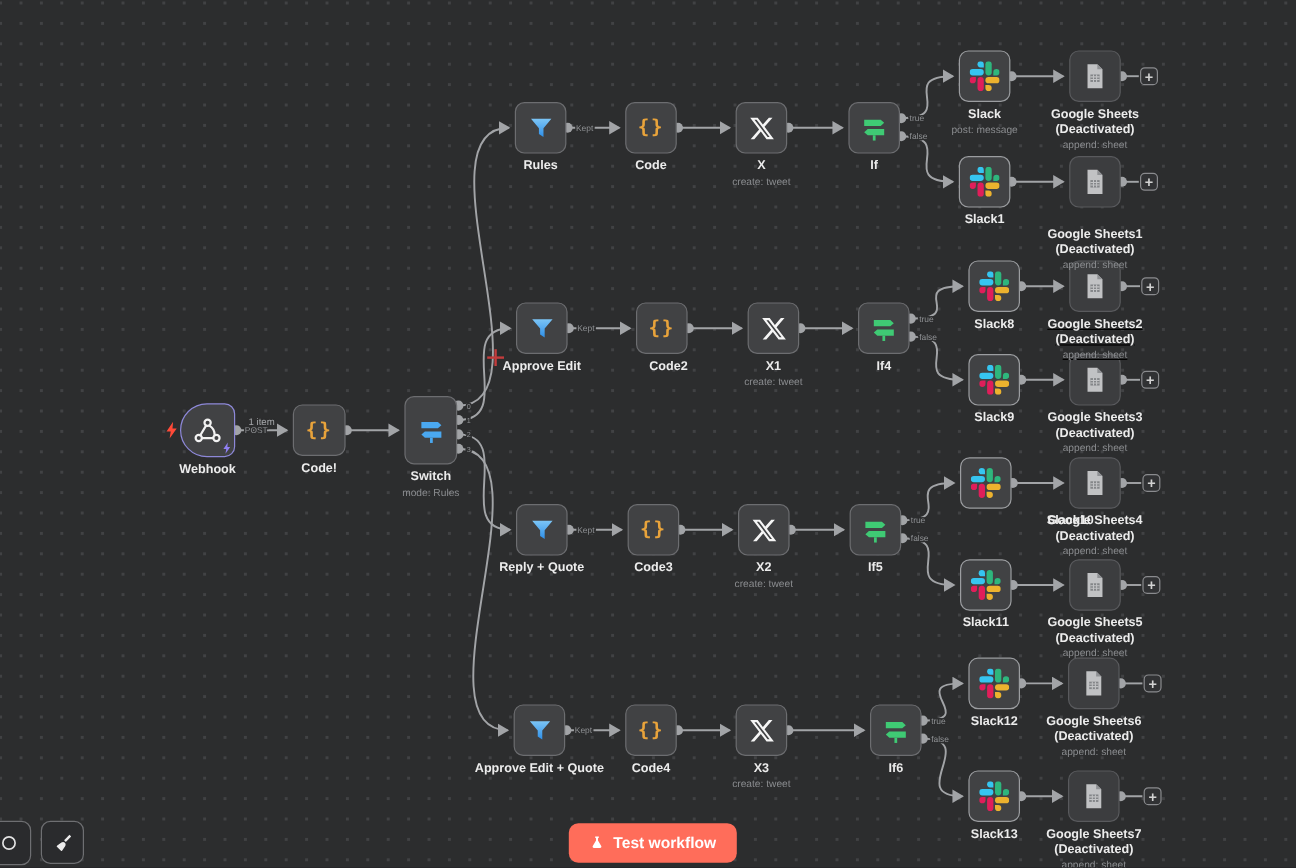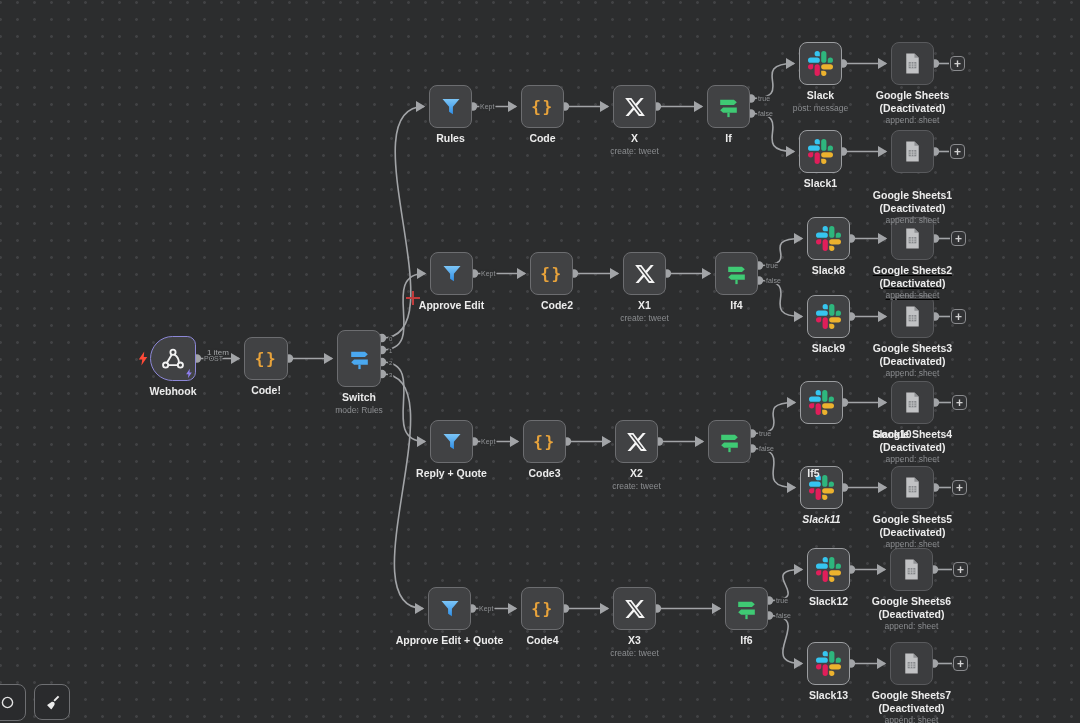--- a/index.html
+++ b/index.html
@@ -438,21 +438,21 @@
         <div class="l1">X2</div>
         <div class="sub">create: tweet</div>
       </div>
       <div class="node" style="left: 708px; top: 420px; width: 43px; height: 43px;">
         <span style="line-height: 0;"><svg width="25" height="25" viewBox="0 0 24 24" fill="#3fca74">
             <path d="M4 5.5h13.2L20 8l-2.8 2.5H4z"></path>
             <path d="M20 13H6.8L4 15.5 6.8 18H20z"></path>
             <rect x="10.9" y="18" width="2.2" height="4.2"></rect>
           </svg></span>
       </div>
-      <div class="nlabel" style="left: 639.5px; top: 467px; text-align: right;">
+      <div class="nlabel" style="left: 639.5px; top: 467px;">
         <div class="l1">If5</div>
       </div>
       <div class="node slack-n" style="left: 800px; top: 381px; width: 43px; height: 43px;">
         <span style="line-height: 0;"><svg width="25" height="25" viewBox="0 0 24 24">
             <g fill="#E01E5A">
               <path d="M5.042 15.165a2.528 2.528 0 0 1-2.52 2.523A2.528 2.528 0 0 1 0 15.165a2.527 2.527 0 0 1 2.522-2.52h2.52v2.52z"></path>
               <path d="M6.313 15.165a2.527 2.527 0 0 1 2.521-2.52 2.527 2.527 0 0 1 2.521 2.52v6.313A2.528 2.528 0 0 1 8.834 24a2.528 2.528 0 0 1-2.521-2.522v-6.313z"></path>
             </g>
             <g fill="#36C5F0">
               <path d="M8.834 5.042a2.528 2.528 0 0 1-2.521-2.52A2.528 2.528 0 0 1 8.834 0a2.528 2.528 0 0 1 2.521 2.522v2.52H8.834z"></path>
@@ -498,21 +498,21 @@
             <g fill="#2EB67D">
               <path d="M18.956 8.834a2.528 2.528 0 0 1 2.522-2.521A2.528 2.528 0 0 1 24 8.834a2.528 2.528 0 0 1-2.522 2.521h-2.522V8.834z"></path>
               <path d="M17.688 8.834a2.528 2.528 0 0 1-2.523 2.521 2.527 2.527 0 0 1-2.52-2.521V2.522A2.527 2.527 0 0 1 15.165 0a2.528 2.528 0 0 1 2.523 2.522v6.312z"></path>
             </g>
             <g fill="#ECB22E">
               <path d="M15.165 18.956a2.528 2.528 0 0 1 2.523 2.522A2.528 2.528 0 0 1 15.165 24a2.527 2.527 0 0 1-2.52-2.522v-2.522h2.52z"></path>
               <path d="M15.165 17.688a2.527 2.527 0 0 1-2.52-2.523 2.526 2.526 0 0 1 2.52-2.52h6.313A2.527 2.527 0 0 1 24 15.165a2.528 2.528 0 0 1-2.522 2.523h-6.313z"></path>
             </g>
           </svg></span>
       </div>
-      <div class="nlabel" style="left: 731.5px; top: 513px; font-style: italic;">
+      <div class="nlabel" style="left: 731.5px; top: 513px;">
         <div class="l1">Slack11</div>
       </div>
       <div class="node disabled" style="left: 891px; top: 466px; width: 43px; height: 43px;">
         <span style="line-height: 0;"><svg width="23" height="23" viewBox="0 0 24 24">
             <path d="M5.5 1.5h8.5l4.5 4.5v16.5h-13z" fill="#cdced0"></path>
             <path d="M14 1.5l4.5 4.5H14z" fill="#97999c"></path>
             <rect x="8" y="10.5" width="8" height="6.5" fill="#8a8c8f"></rect>
             <path d="M8 12.6h8M8 14.8h8M10.7 10.5v6.5M13.4 10.5v6.5" stroke="#cdced0" stroke-width="0.9"></path>
           </svg></span>
       </div>
@@ -644,13 +644,19 @@
       <circle cx="12" cy="12" r="7.2" stroke="#e2e2e2" stroke-width="2" fill="none"></circle>
     </svg>
   </button>
   <button class="corner-btn" style="left:34px;top:684px;width:36px;height:36px">
     <svg width="17" height="17" viewBox="0 0 24 24" fill="#ececec">
       <path d="M19.6 2.4l2 2-6.3 6.3-2-2z"></path>
       <path d="M12.2 9.8l2 2c1.1 1.1 1.2 2.8.3 4.1l-3.6 5.2c-.3.4-.9.5-1.3.1l-4.8-4.8c-.4-.4-.3-1 .1-1.3l5.2-3.6c1.3-.9 3-.8 4.1.3z"></path>
     </svg>
   </button>
 
+  <button class="test-btn">
+    <svg width="13" height="13" viewBox="0 0 24 24" fill="#fff">
+      <path d="M9.2 2h5.6v2l-1.3.8v3.4l5 8.4a2.1 2.1 0 0 1-1.8 3.2H7.3a2.1 2.1 0 0 1-1.8-3.2l5-8.4V4.8L9.2 4z"></path>
+    </svg>
+    <span>Test workflow</span>
+  </button>
 </div>
 
 </body></html>

